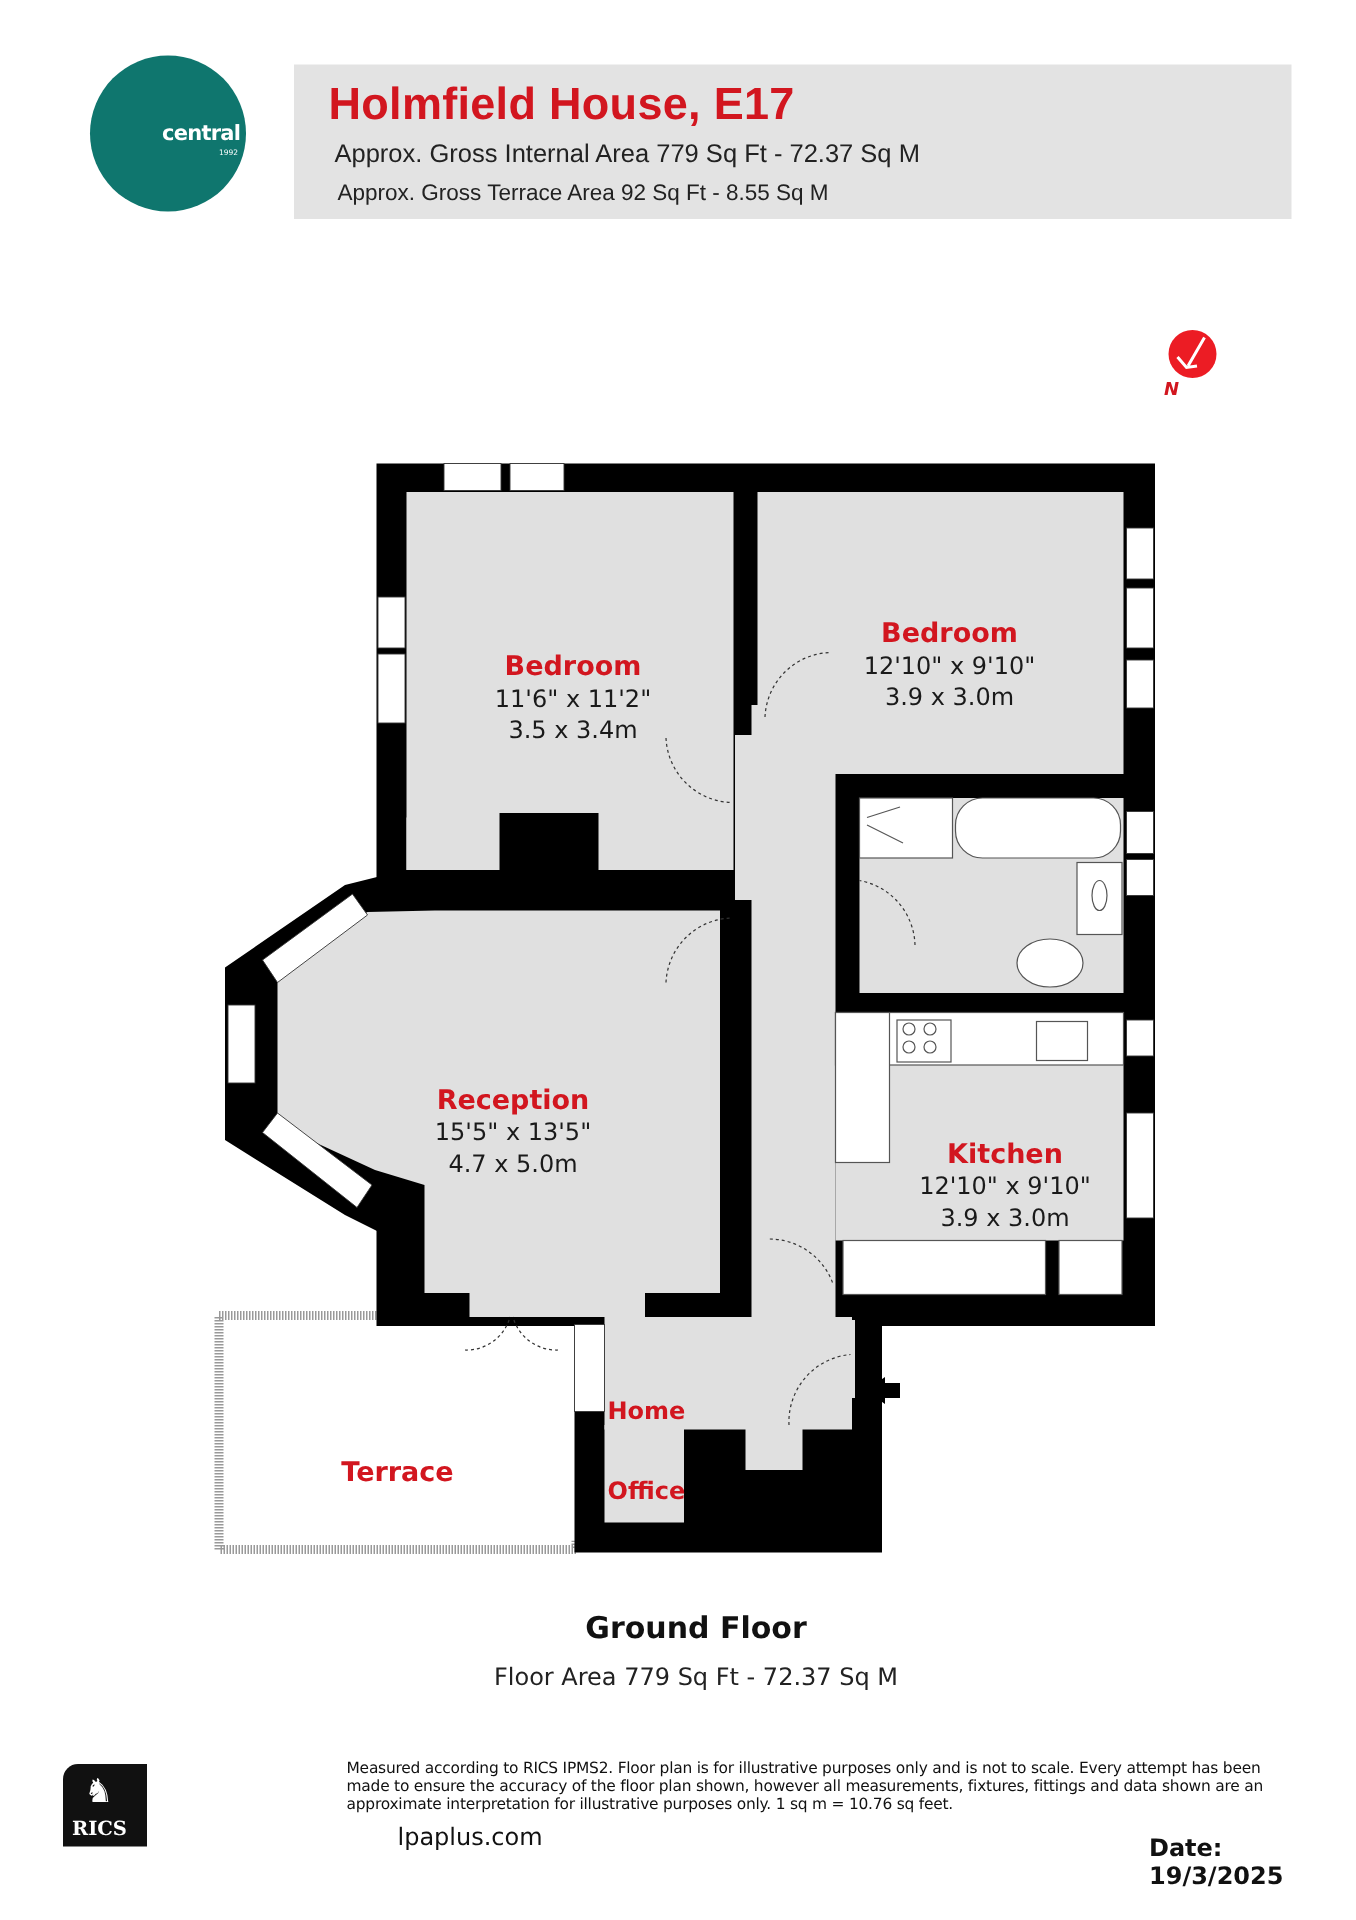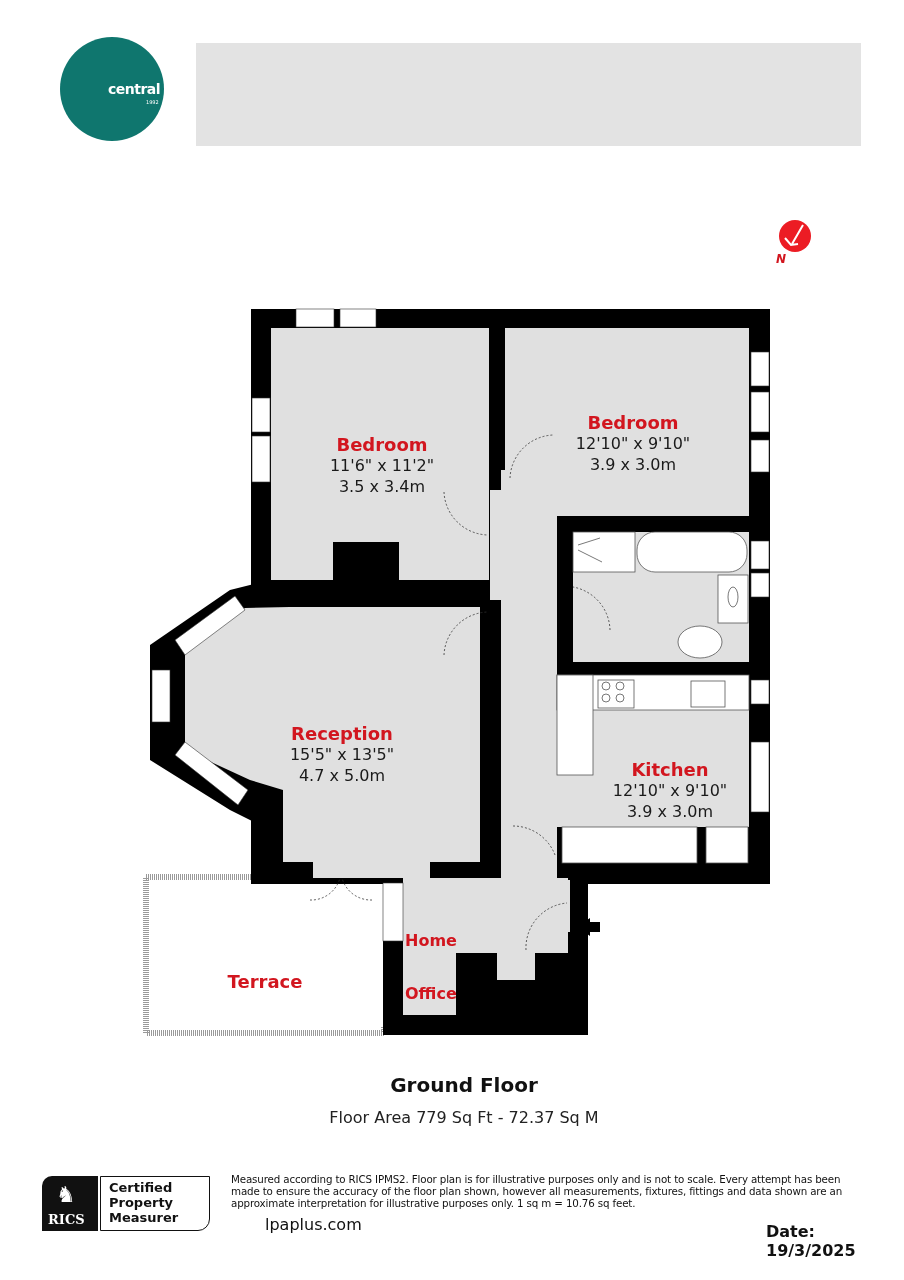--- a/index.html
+++ b/index.html
@@ -30,20 +30,23 @@
 </style>
 </head>
 <body>
 
 <div class="logo">
   <span class="logo-word">central</span>
   <span class="logo-year">1992</span>
 </div>
 
 <div class="header">
+  <div class="title">Holmfield House, E17</div>
+  <div class="sub1">Approx. Gross Internal Area 779 Sq Ft - 72.37 Sq M</div>
+  <div class="sub2">Approx. Gross Terrace Area 92 Sq Ft - 8.55 Sq M</div>
 </div>
 
 <svg class="compass" viewBox="0 0 38 45">
   <circle cx="19" cy="17" r="16" fill="#ec1c24"></circle>
   <path d="M27 6 L16 25 M9 19 L15 26 L22 25" stroke="#fff" stroke-width="2" fill="none"></path>
   <text x="0" y="44" font-size="12" font-weight="bold" font-style="italic" fill="#d2161f" font-family="DejaVu Sans, sans-serif">N</text>
 </svg>
 
 <svg class="plan" viewBox="0 0 904 1280">
 
@@ -172,24 +175,17 @@
 </div>
 
 <div class="floor-title">Ground Floor</div>
 <div class="floor-area">Floor Area 779 Sq Ft - 72.37 Sq M</div>
 
 <div class="rics">
   <div class="rics-black">
     <span class="rics-lion">♞</span>
     <span class="rics-text">RICS</span>
   </div>
-  <div class="rics-box">
-    <div class="rics-label">
-      <div>Certified</div>
-      <div>Property</div>
-      <div>Measurer</div>
-    </div>
-  </div>
 </div>
 
 <div class="disclaimer">Measured according to RICS IPMS2. Floor plan is for illustrative purposes only and is not to scale. Every attempt has been made to ensure the accuracy of the floor plan shown, however all measurements, fixtures, fittings and data shown are an approximate interpretation for illustrative purposes only. 1 sq m = 10.76 sq feet.</div>
 <div class="site">lpaplus.com</div>
 <div class="date">Date: 19/3/2025</div>
 
 </body></html>

